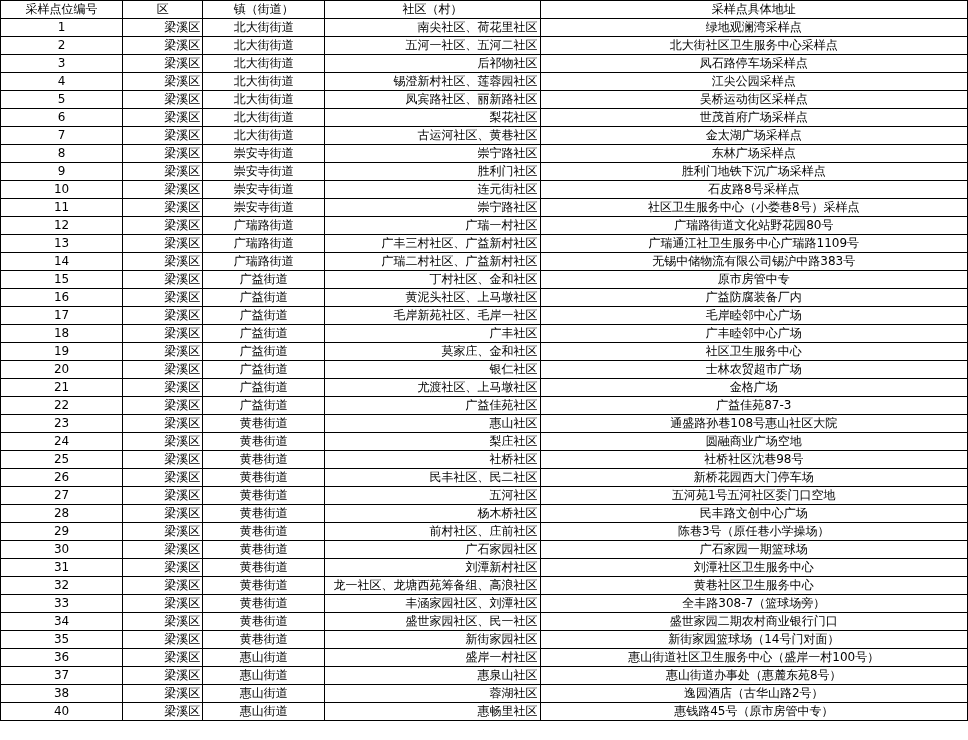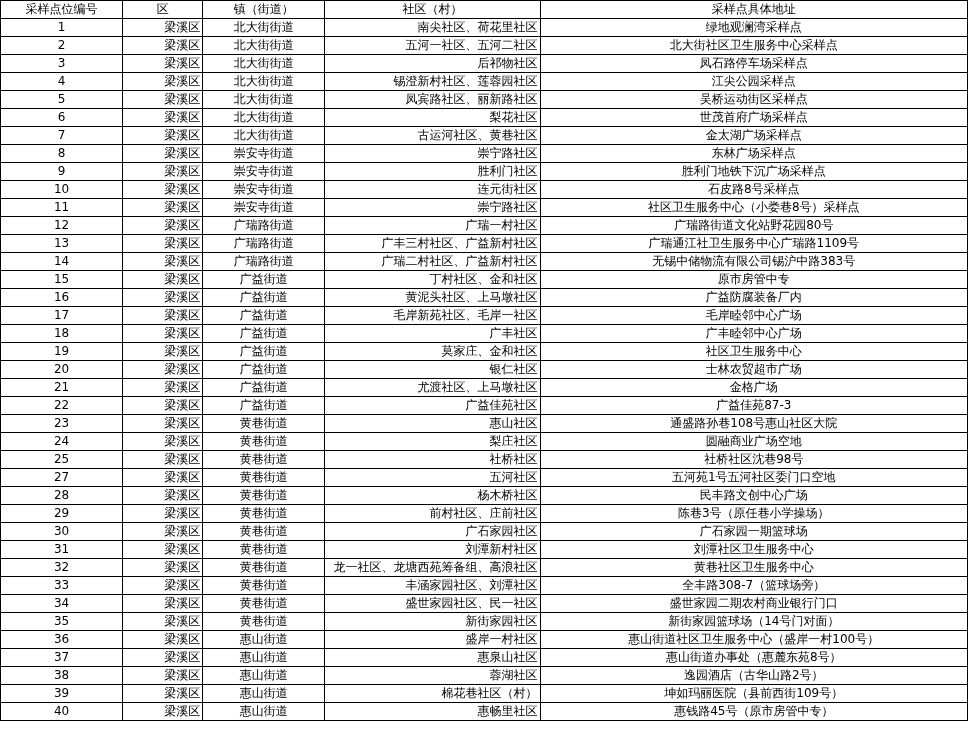--- a/index.html
+++ b/index.html
@@ -238,20 +238,27 @@
         <td class="addr">圆融商业广场空地</td>
       </tr>
       <tr>
         <td class="id">25</td>
         <td class="dist">梁溪区</td>
         <td class="town">黄巷街道</td>
         <td class="comm">社桥社区</td>
         <td class="addr">社桥社区沈巷98号</td>
       </tr>
       <tr>
+        <td class="id">26</td>
+        <td class="dist">梁溪区</td>
+        <td class="town">黄巷街道</td>
+        <td class="comm">民丰社区、民二社区</td>
+        <td class="addr">新桥花园西大门停车场</td>
+      </tr>
+      <tr>
         <td class="id">27</td>
         <td class="dist">梁溪区</td>
         <td class="town">黄巷街道</td>
         <td class="comm">五河社区</td>
         <td class="addr">五河苑1号五河社区委门口空地</td>
       </tr>
       <tr>
         <td class="id">28</td>
         <td class="dist">梁溪区</td>
         <td class="town">黄巷街道</td>
@@ -320,27 +327,20 @@
         <td class="town">惠山街道</td>
         <td class="comm">惠泉山社区</td>
         <td class="addr">惠山街道办事处（惠麓东苑8号）</td>
       </tr>
       <tr>
         <td class="id">38</td>
         <td class="dist">梁溪区</td>
         <td class="town">惠山街道</td>
         <td class="comm">蓉湖社区</td>
         <td class="addr">逸园酒店（古华山路2号）</td>
-      </tr>
-      <tr>
-        <td class="id">39</td>
-        <td class="dist">梁溪区</td>
-        <td class="town">惠山街道</td>
-        <td class="comm">棉花巷社区（村）</td>
-        <td class="addr">坤如玛丽医院（县前西街109号）</td>
       </tr>
       <tr>
         <td class="id">40</td>
         <td class="dist">梁溪区</td>
         <td class="town">惠山街道</td>
         <td class="comm">惠畅里社区</td>
         <td class="addr">惠钱路45号（原市房管中专）</td>
       </tr>
     </tbody>
 </table>

